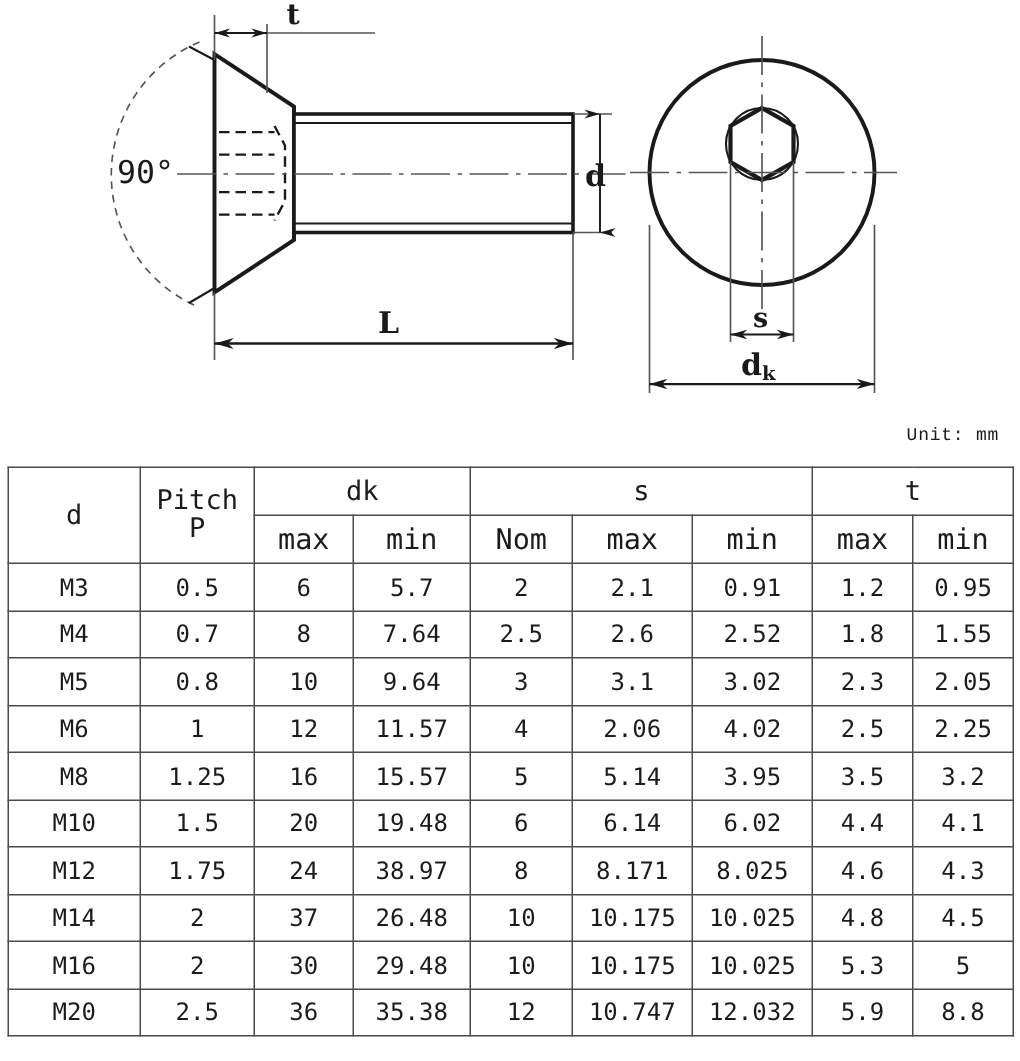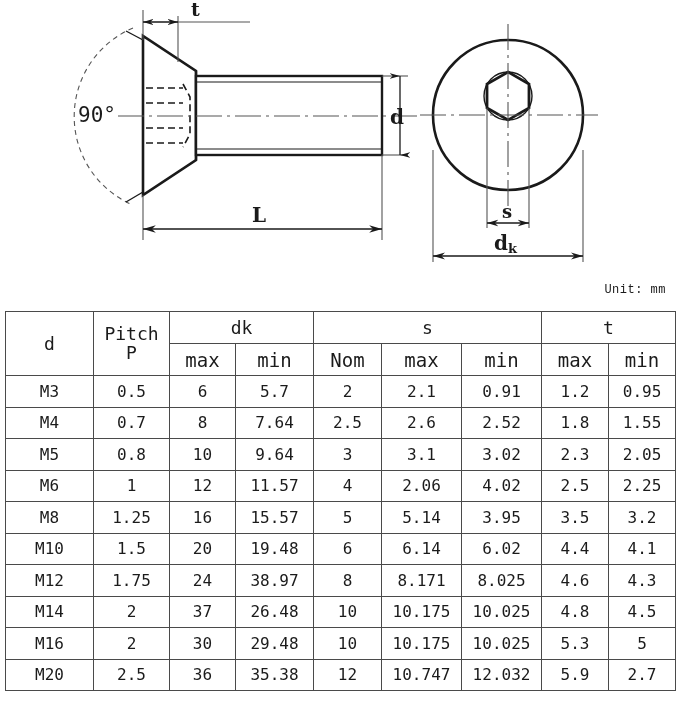--- a/index.html
+++ b/index.html
@@ -277,17 +277,17 @@
         </tr>
         <tr>
           <td>M20</td>
           <td>2.5</td>
           <td>36</td>
           <td>35.38</td>
           <td>12</td>
           <td>10.747</td>
           <td>12.032</td>
           <td>5.9</td>
-          <td>2.7</td>
+          <td>8.8</td>
         </tr>
       </tbody>
   </table>
 </div>
 
 </body></html>

